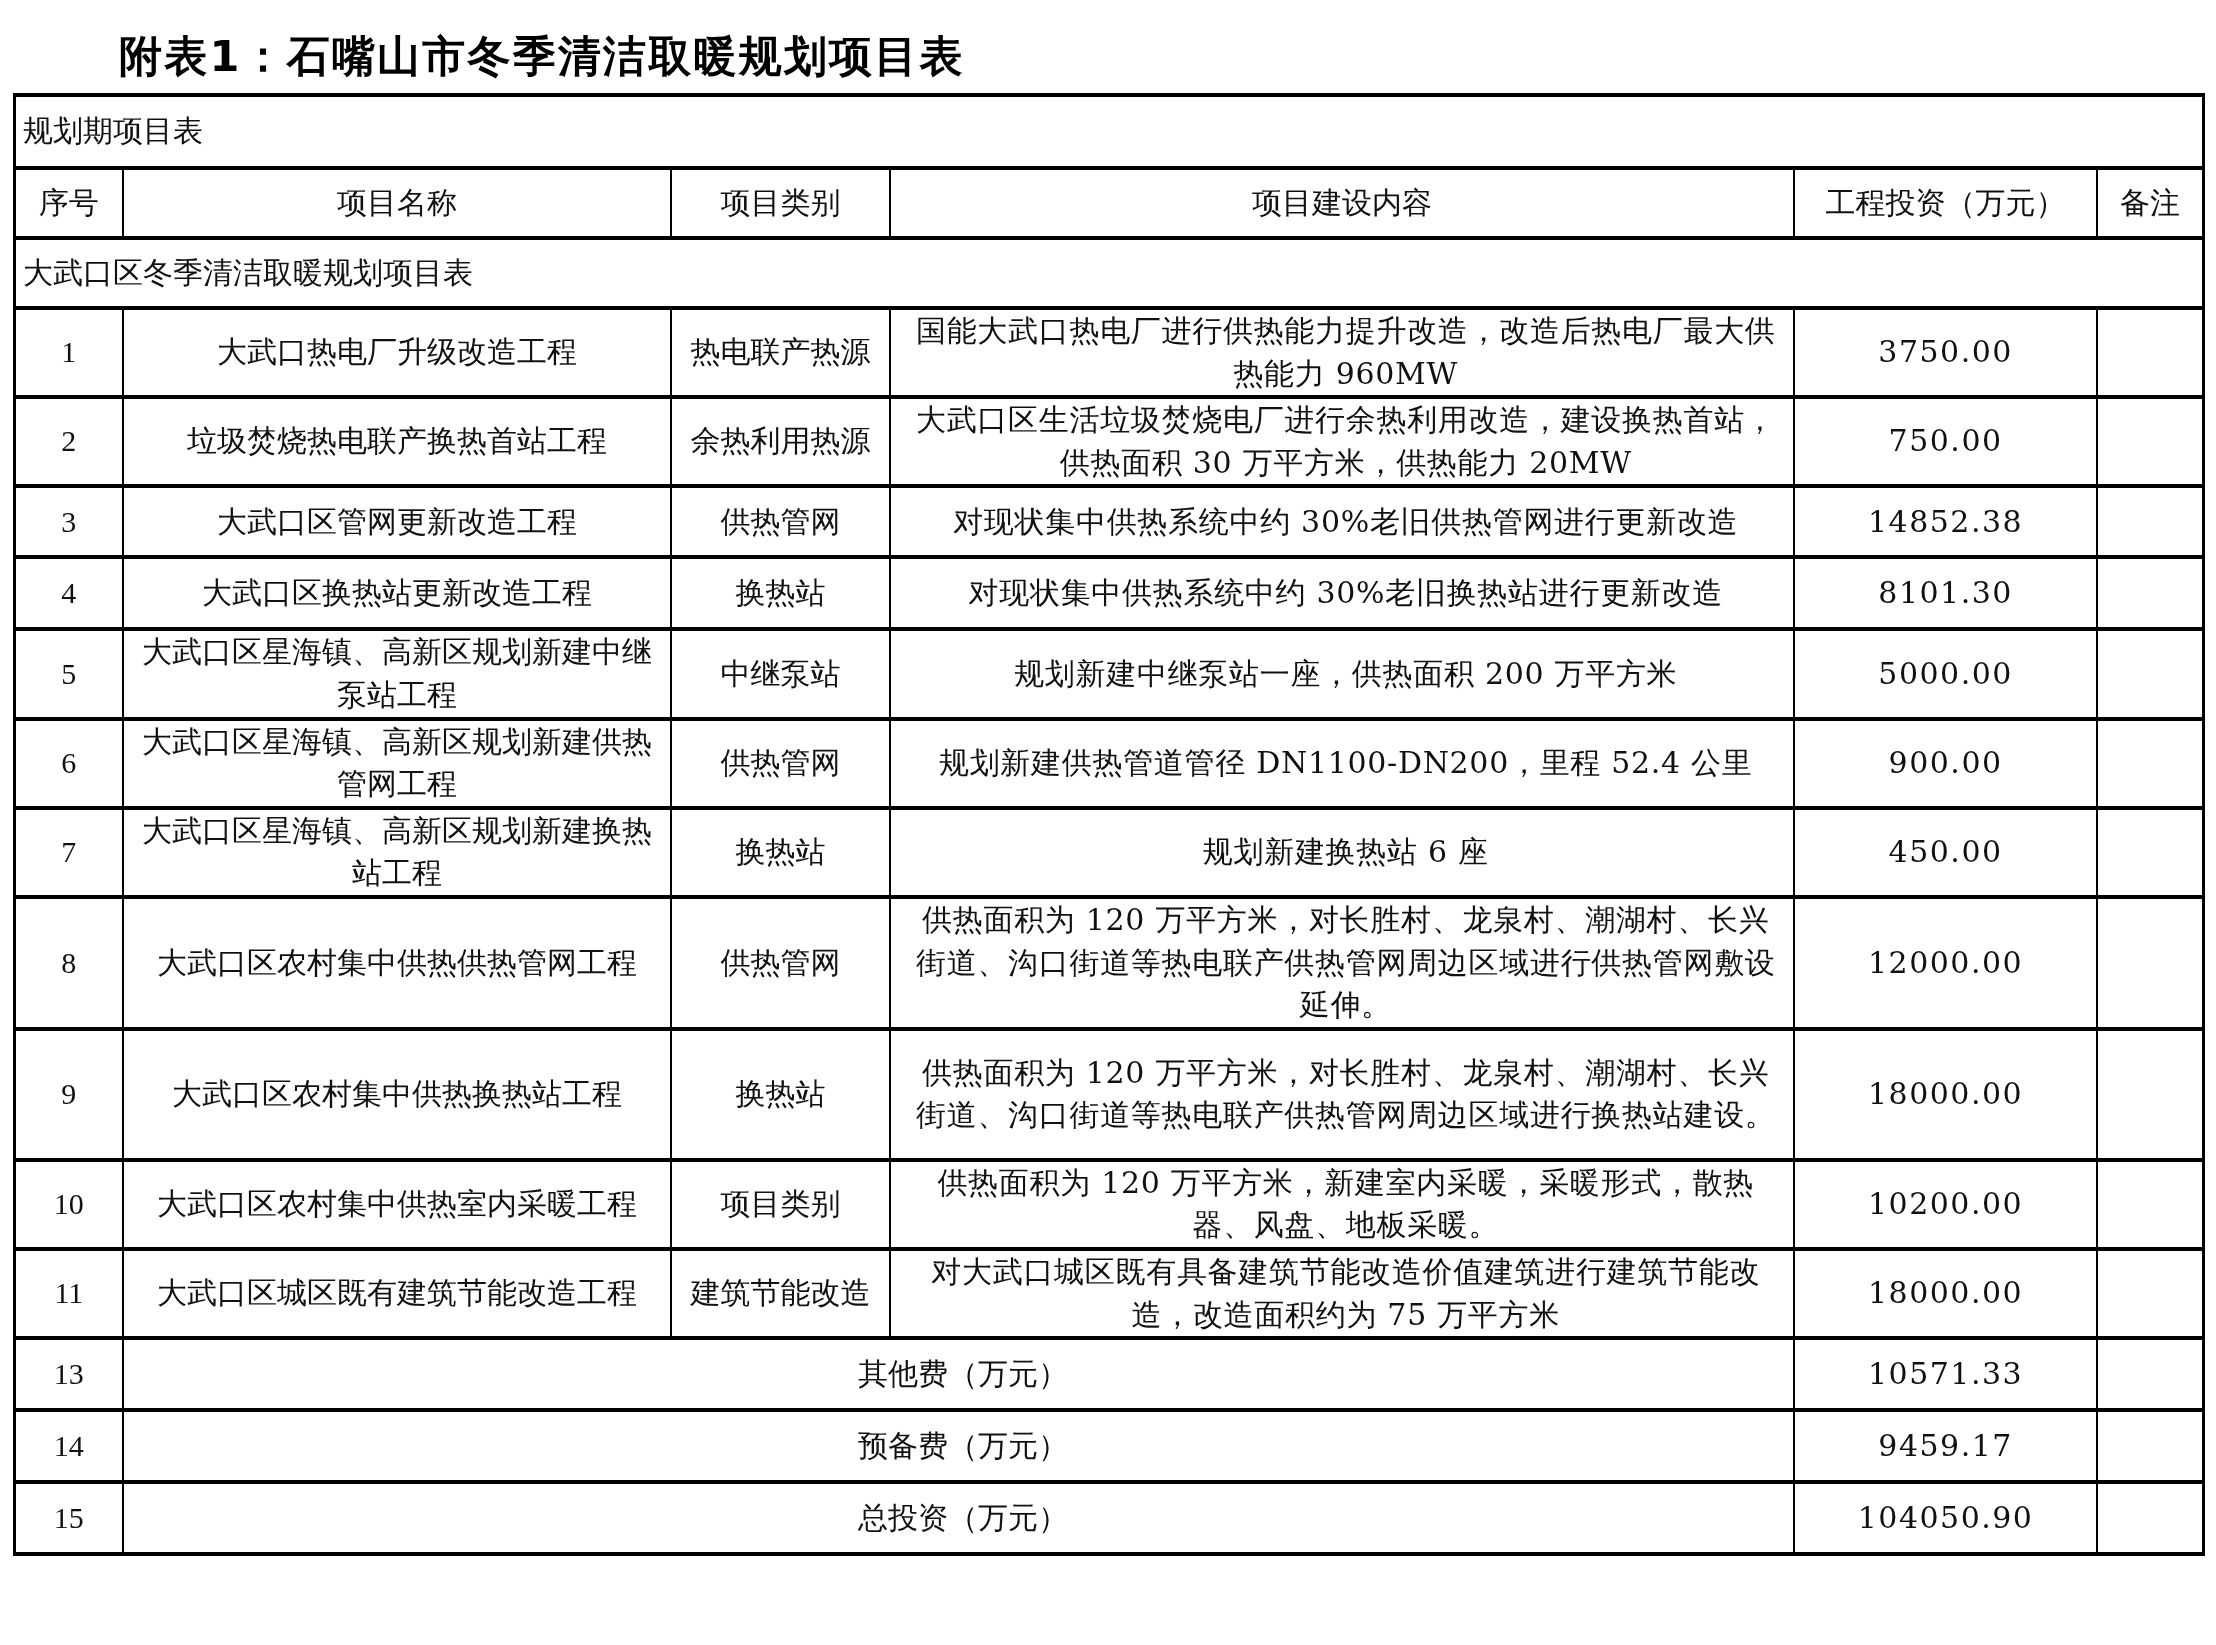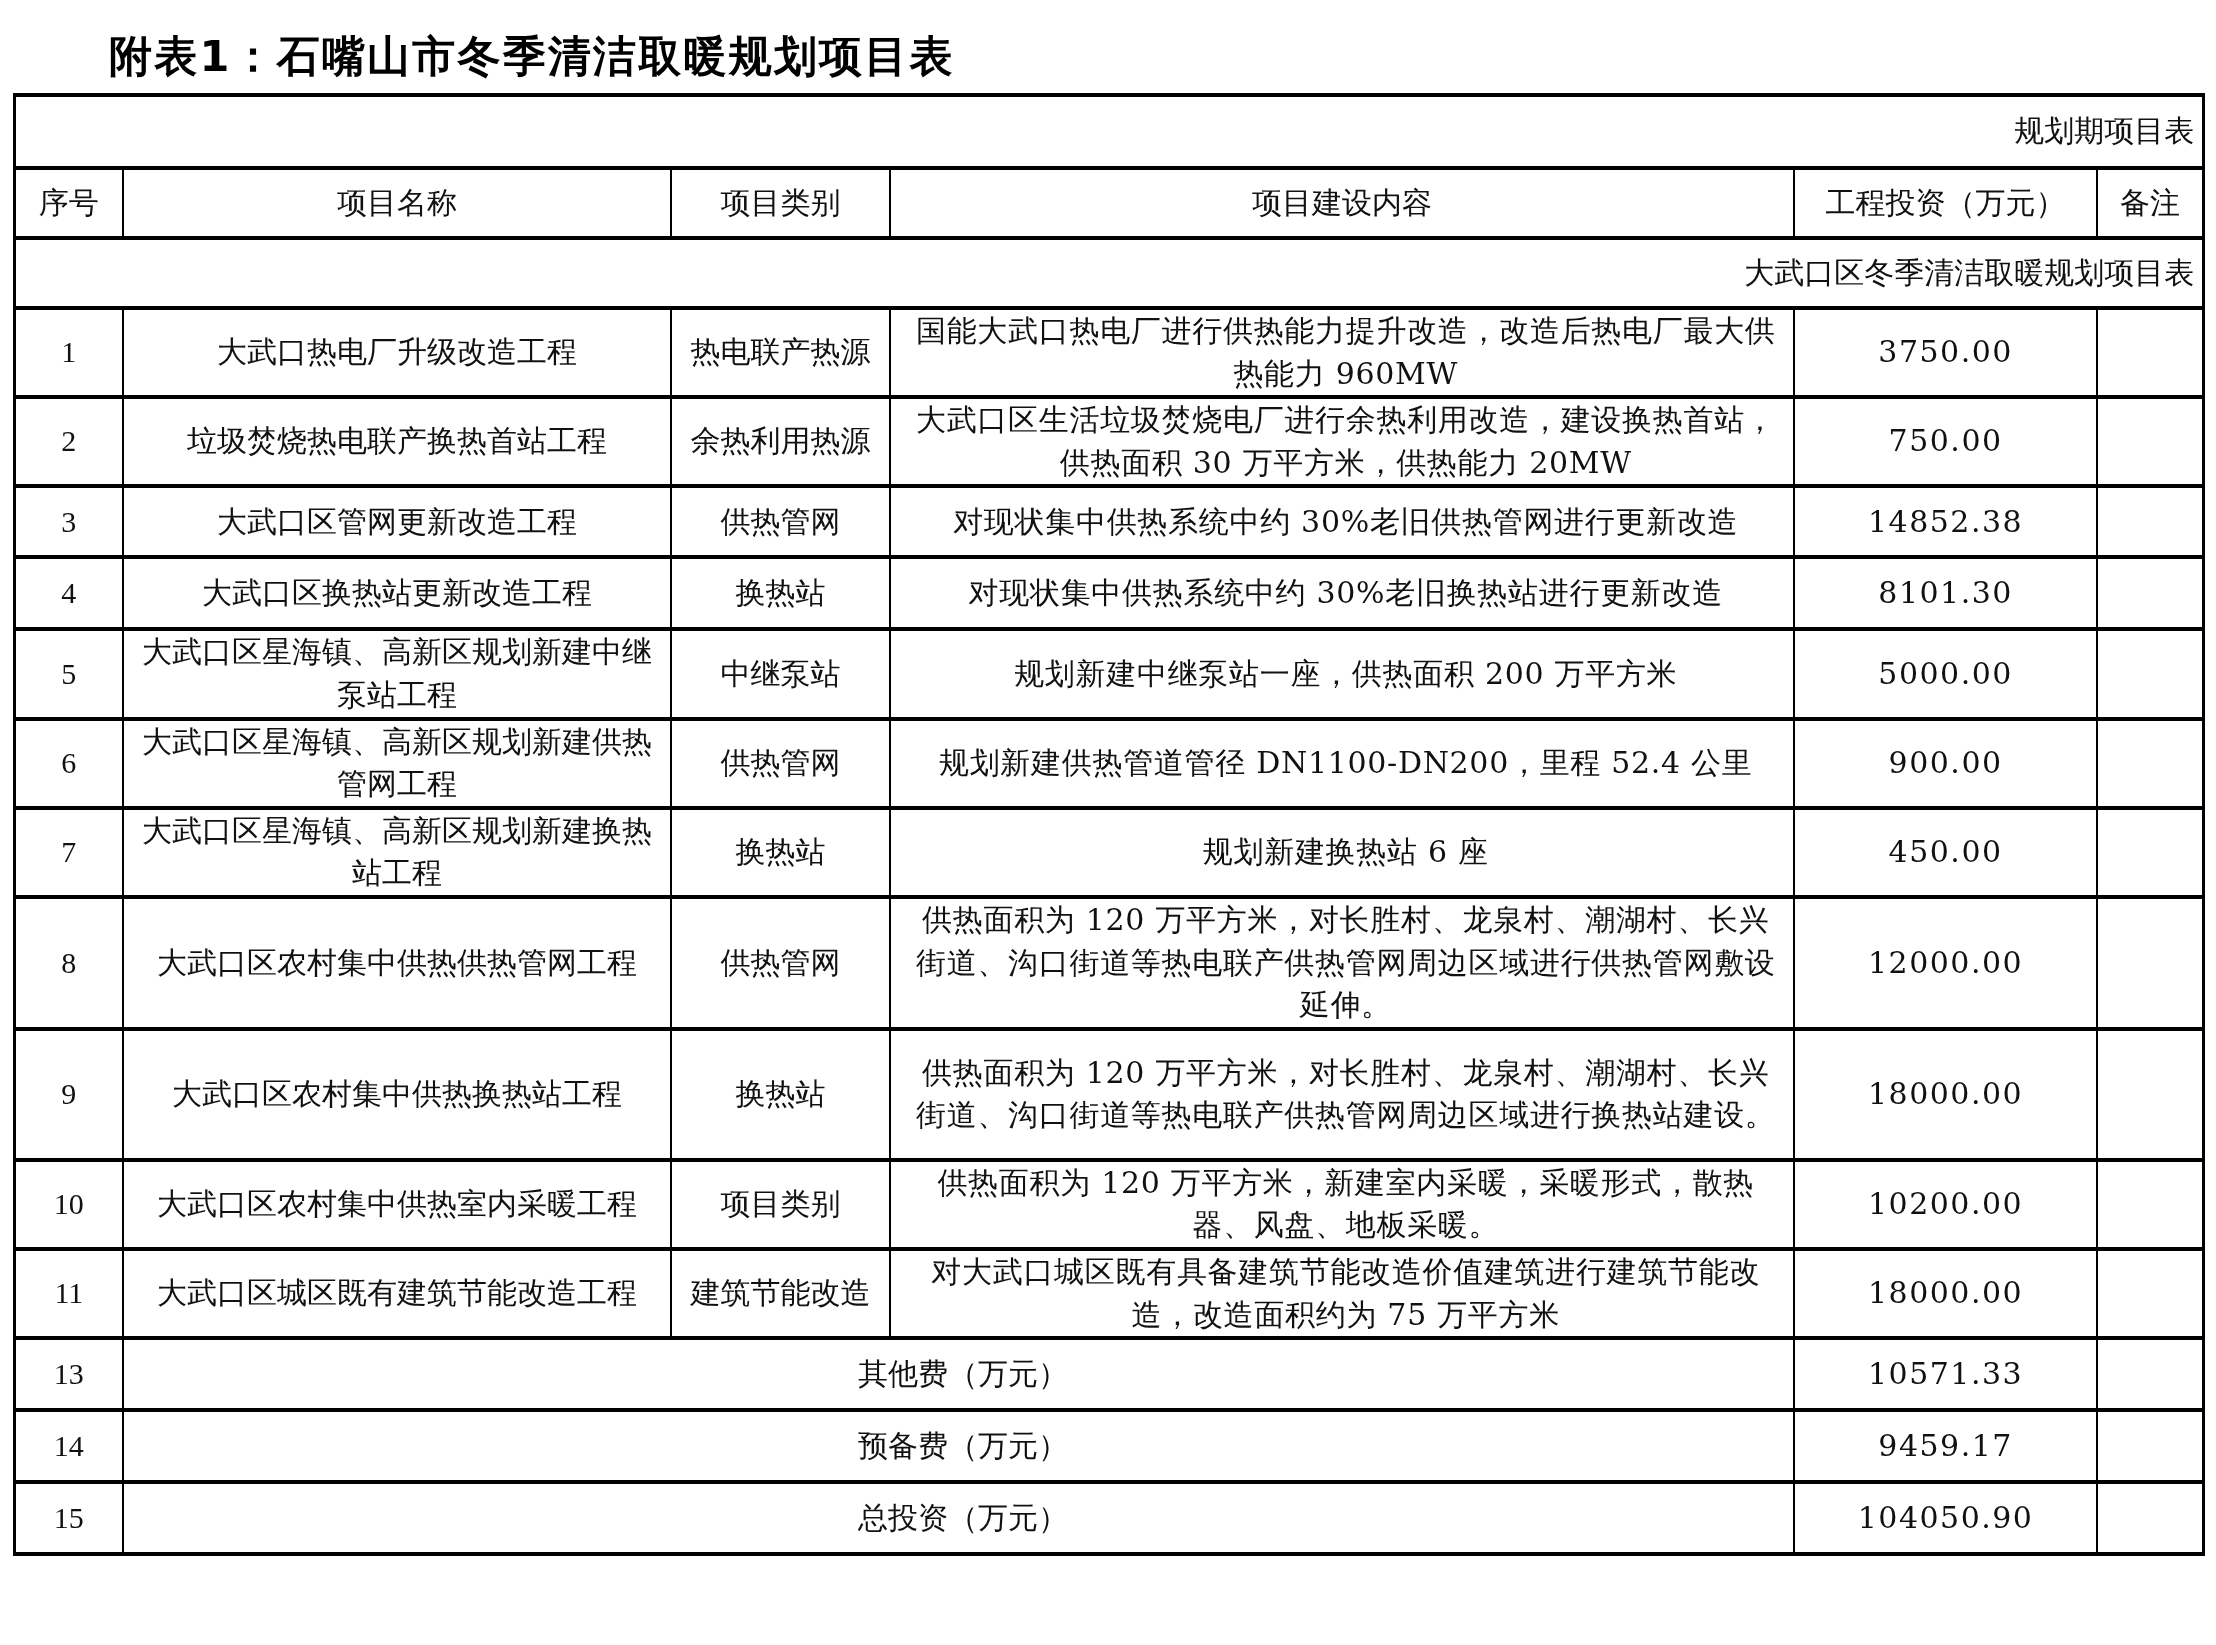--- a/index.html
+++ b/index.html
@@ -2,39 +2,39 @@
 <html style="font-size:12px"><head>
 <meta charset="utf-8">
 <style>
   html, body { margin: 0; padding: 0; background: #ffffff; }
   body {
     width: 2216px; height: 1645px; position: relative; overflow: hidden;
     font-family: "DejaVu Serif", "Liberation Serif", serif;
     color: #111111;
   }
   .doc-title {
-    position: absolute; left: 109px; top: 30px;
+    position: absolute; left: 119px; top: 30px;
     font-family: "DejaVu Sans", "Liberation Sans", sans-serif;
     font-weight: bold; font-size: 43px; line-height: 52px;
     letter-spacing: 2.2px; color: #000;
     transform: scaleX(1.0); transform-origin: left top;
     white-space: nowrap;
   }
   table.plan {
     position: absolute; left: 12.6px; top: 93px;
     width: 2190px; border-collapse: collapse; table-layout: fixed;
     font-size: 30px; line-height: 1.42;
   }
   table.plan td {
     border-left: 2.2px solid #000; border-right: 2.2px solid #000;
     border-top: 4.5px solid #000; border-bottom: 4.5px solid #000;
     padding: 0 7.4px; vertical-align: middle; text-align: center;
     overflow: hidden; box-sizing: border-box;
   }
-  table.plan tr.band td { text-align: right; }
+  table.plan tr.band td { text-align: left; }
   td.left { text-align: left; padding-left: 16.3px !important; }
   td.content { text-align: left; padding-left: 16.3px !important; padding-right: 9px !important; letter-spacing: 0.7px; }
   td.num { font-family: "DejaVu Serif", "Liberation Serif", serif; letter-spacing: 1.5px; }
   td.idx { font-family: "Liberation Serif", "DejaVu Serif", serif; }
   .outer-left { border-left-width: 3.7px !important; }
   .outer-right { border-right-width: 3.7px !important; }
 </style>
 </head>
 <body>
 

